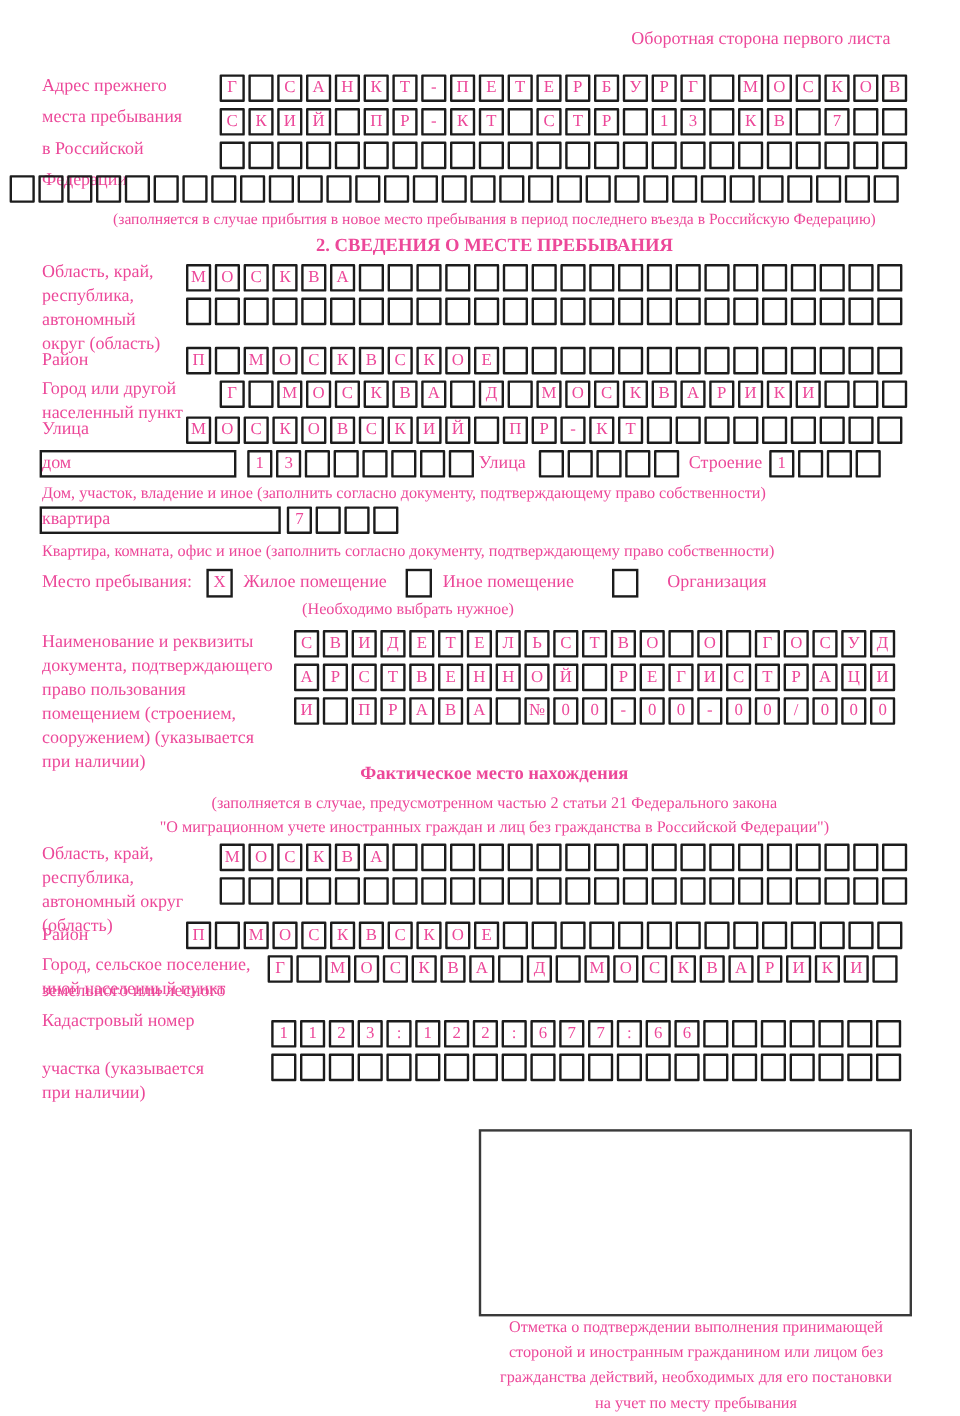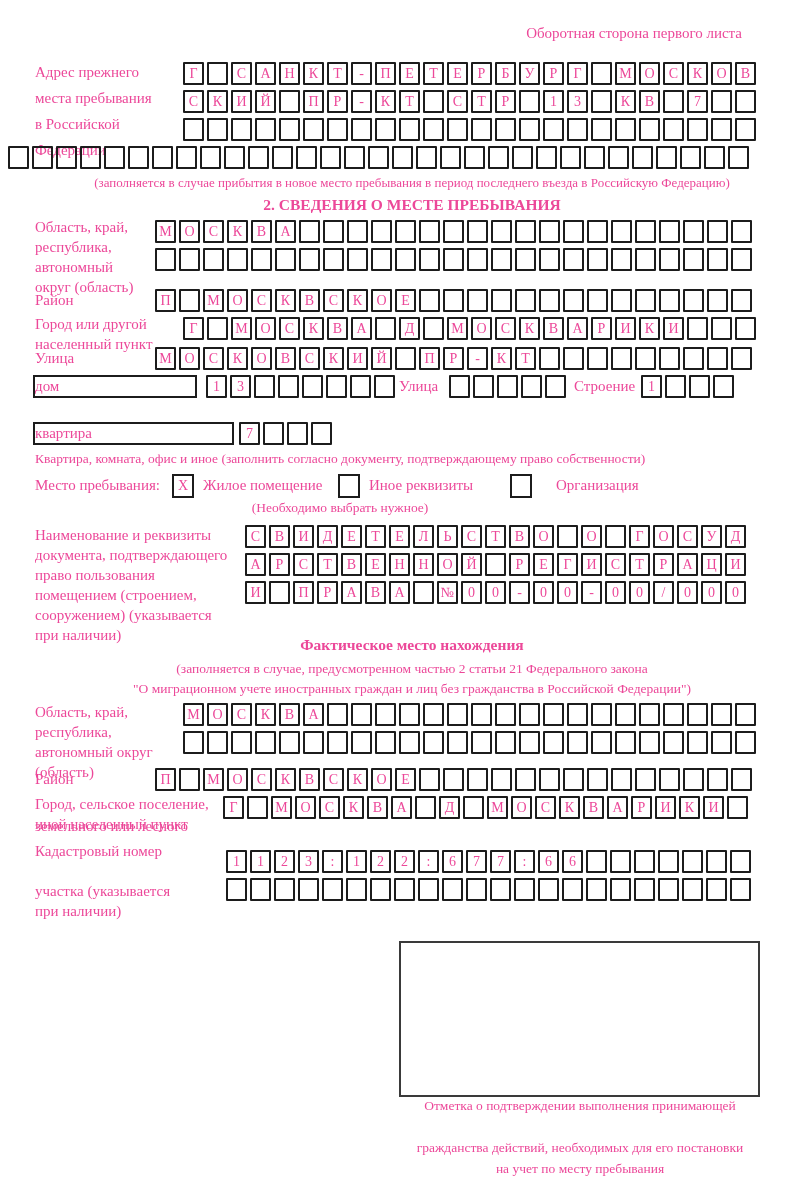--- a/index.html
+++ b/index.html
@@ -56,30 +56,31 @@
 
   <span class="lbl" style="left:35px;top:350px">Улица</span>
   <div class="cellrow" style="left:155px;top:347px"><span class="cell">М</span><span class="cell">О</span><span class="cell">С</span><span class="cell">К</span><span class="cell">О</span><span class="cell">В</span><span class="cell">С</span><span class="cell">К</span><span class="cell">И</span><span class="cell">Й</span><span class="cell">&nbsp;</span><span class="cell">П</span><span class="cell">Р</span><span class="cell">-</span><span class="cell">К</span><span class="cell">Т</span><span class="cell">&nbsp;</span><span class="cell">&nbsp;</span><span class="cell">&nbsp;</span><span class="cell">&nbsp;</span><span class="cell">&nbsp;</span><span class="cell">&nbsp;</span><span class="cell">&nbsp;</span><span class="cell">&nbsp;</span><span class="cell">&nbsp;</span></div>
 
   <div class="boxlabel" style="left:33px;top:375px;width:164px">дом</div>
   <div class="cellrow" style="left:206px;top:375px"><span class="cell">1</span><span class="cell">3</span><span class="cell">&nbsp;</span><span class="cell">&nbsp;</span><span class="cell">&nbsp;</span><span class="cell">&nbsp;</span><span class="cell">&nbsp;</span><span class="cell">&nbsp;</span></div>
   <span class="lbl" style="left:399px;top:378px">Улица</span>
   <div class="cellrow" style="left:449px;top:375px"><span class="cell">&nbsp;</span><span class="cell">&nbsp;</span><span class="cell">&nbsp;</span><span class="cell">&nbsp;</span><span class="cell">&nbsp;</span></div>
   <span class="lbl" style="left:574px;top:378px">Строение</span>
   <div class="cellrow" style="left:641px;top:375px"><span class="cell">1</span><span class="cell">&nbsp;</span><span class="cell">&nbsp;</span><span class="cell">&nbsp;</span></div>
+  <div class="cap" style="left:35px;top:403px;font-size:13.5px">Дом, участок, владение и иное (заполнить согласно документу, подтверждающему право собственности)</div>
 
   <div class="boxlabel" style="left:33px;top:422px;width:201px">квартира</div>
   <div class="cellrow" style="left:239px;top:422px"><span class="cell">7</span><span class="cell">&nbsp;</span><span class="cell">&nbsp;</span><span class="cell">&nbsp;</span></div>
   <div class="cap" style="left:35px;top:451px;font-size:13.5px">Квартира, комната, офис и иное (заполнить согласно документу, подтверждающему право собственности)</div>
 
   <span class="lbl" style="left:35px;top:477px">Место пребывания:</span>
   <span class="checkcell" style="left:172px;top:474px">X</span>
   <span class="lbl" style="left:203px;top:477px">Жилое помещение</span>
   <span class="checkcell" style="left:338px;top:474px"></span>
-  <span class="lbl" style="left:369px;top:477px">Иное реквизиты</span>
+  <span class="lbl" style="left:369px;top:477px">Иное помещение</span>
   <span class="checkcell" style="left:510px;top:474px"></span>
   <span class="lbl" style="left:556px;top:477px">Организация</span>
   <div class="cap" style="left:170px;top:500px;width:340px;text-align:center;font-size:13.5px">(Необходимо выбрать нужное)</div>
 
   <span class="lbl" style="left:35px;top:527px">Наименование и реквизиты</span>
   <span class="lbl" style="left:35px;top:547px">документа, подтверждающего</span>
   <span class="lbl" style="left:35px;top:567px">право пользования</span>
   <span class="lbl" style="left:35px;top:587px">помещением (строением,</span>
   <span class="lbl" style="left:35px;top:607px">сооружением) (указывается</span>
   <span class="lbl" style="left:35px;top:627px">при наличии)</span>
@@ -107,16 +108,17 @@
 
   <span class="lbl" style="left:35px;top:843px">Кадастровый номер</span>
   <span class="lbl" style="left:35px;top:818px">земельного или лесного</span>
   <span class="lbl" style="left:35px;top:883px">участка (указывается</span>
   <span class="lbl" style="left:35px;top:903px">при наличии)</span>
   <div class="cellrow" style="left:226px;top:850px"><span class="cell">1</span><span class="cell">1</span><span class="cell">2</span><span class="cell">3</span><span class="cell">:</span><span class="cell">1</span><span class="cell">2</span><span class="cell">2</span><span class="cell">:</span><span class="cell">6</span><span class="cell">7</span><span class="cell">7</span><span class="cell">:</span><span class="cell">6</span><span class="cell">6</span><span class="cell">&nbsp;</span><span class="cell">&nbsp;</span><span class="cell">&nbsp;</span><span class="cell">&nbsp;</span><span class="cell">&nbsp;</span><span class="cell">&nbsp;</span><span class="cell">&nbsp;</span></div>
   <div class="cellrow" style="left:226px;top:878px"><span class="cell">&nbsp;</span><span class="cell">&nbsp;</span><span class="cell">&nbsp;</span><span class="cell">&nbsp;</span><span class="cell">&nbsp;</span><span class="cell">&nbsp;</span><span class="cell">&nbsp;</span><span class="cell">&nbsp;</span><span class="cell">&nbsp;</span><span class="cell">&nbsp;</span><span class="cell">&nbsp;</span><span class="cell">&nbsp;</span><span class="cell">&nbsp;</span><span class="cell">&nbsp;</span><span class="cell">&nbsp;</span><span class="cell">&nbsp;</span><span class="cell">&nbsp;</span><span class="cell">&nbsp;</span><span class="cell">&nbsp;</span><span class="cell">&nbsp;</span><span class="cell">&nbsp;</span><span class="cell">&nbsp;</span></div>
 
   <div class="bigbox"></div>
   <div class="mark" style="top:1098px">Отметка о подтверждении выполнения принимающей</div>
+  <div class="mark" style="top:1119px">стороной и иностранным гражданином или лицом без</div>
   <div class="mark" style="top:1140px">гражданства действий, необходимых для его постановки</div>
   <div class="mark" style="top:1161px">на учет по месту пребывания</div>
 
 </div>
 
 </body></html>

